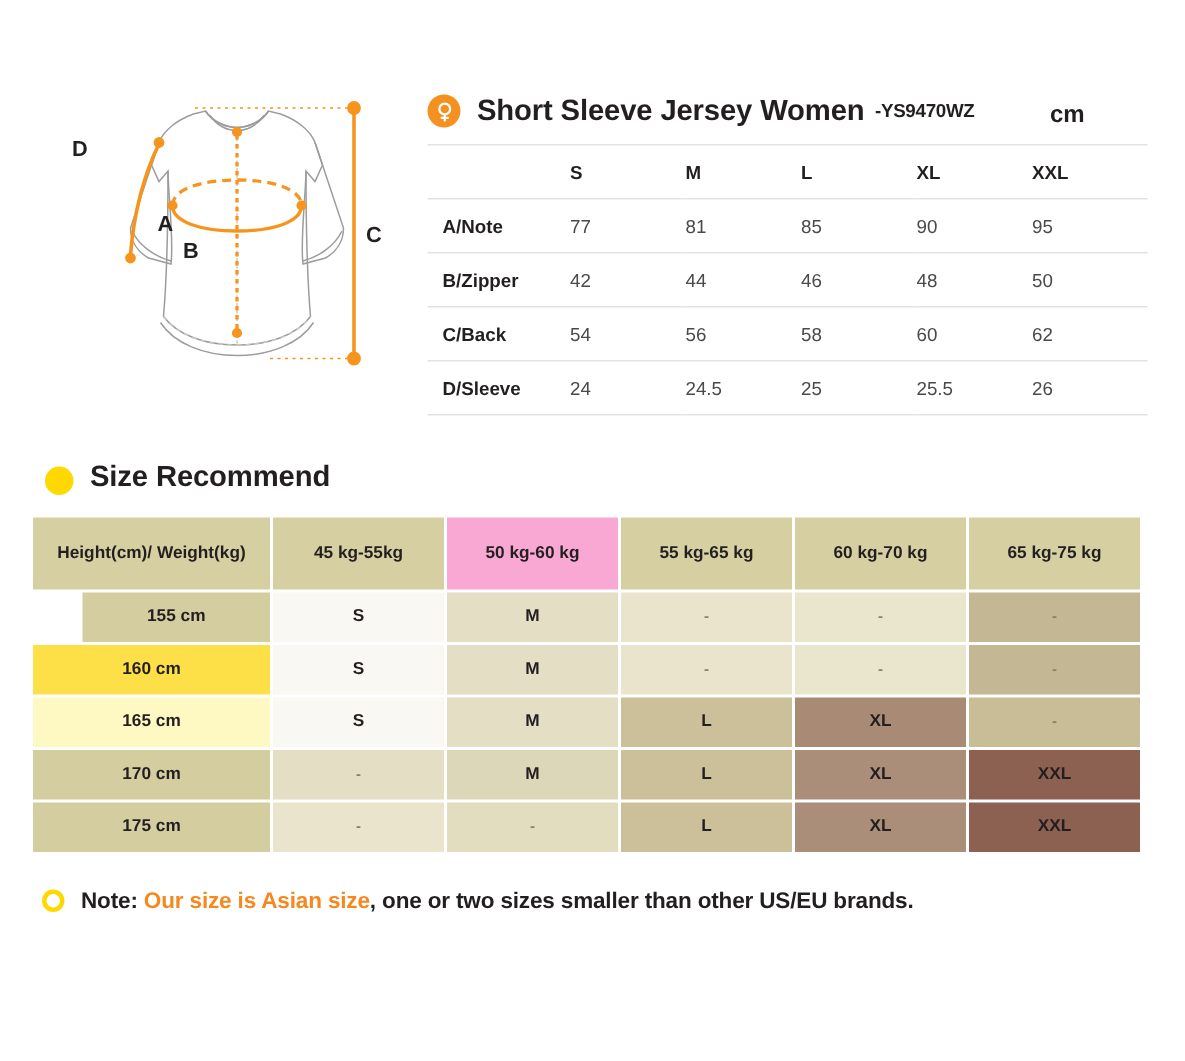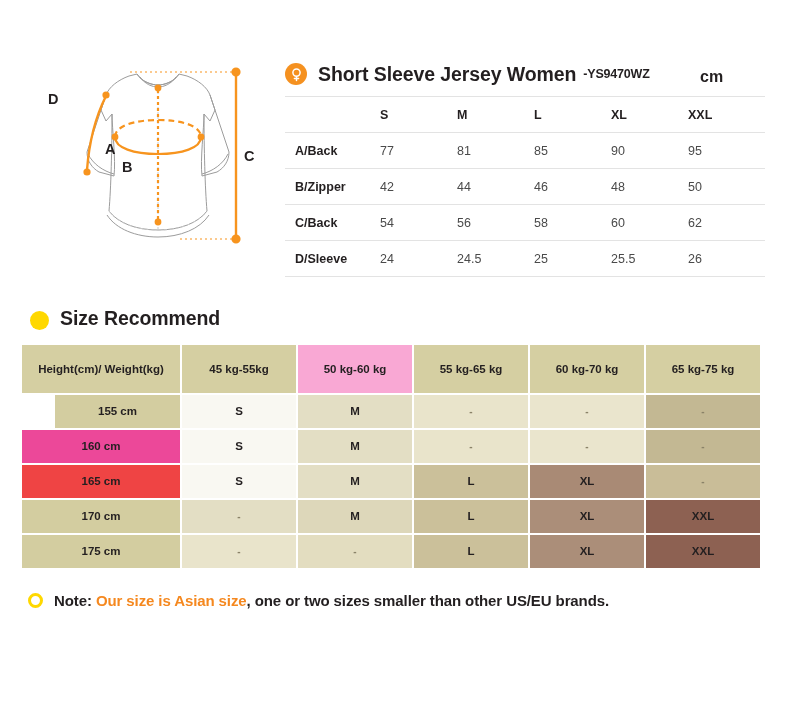--- a/index.html
+++ b/index.html
@@ -162,21 +162,21 @@
       <tbody>
         <tr class="head">
           <td class="lbl"></td>
           <td class="val" style="font-weight:bold;color:#231f20;">S</td>
           <td class="val" style="font-weight:bold;color:#231f20;">M</td>
           <td class="val" style="font-weight:bold;color:#231f20;">L</td>
           <td class="val" style="font-weight:bold;color:#231f20;">XL</td>
           <td class="val" style="font-weight:bold;color:#231f20;">XXL</td>
         </tr>
         <tr>
-          <td class="lbl">A/Back</td>
+          <td class="lbl">A/Note</td>
           <td class="val">77</td>
           <td class="val">81</td>
           <td class="val">85</td>
           <td class="val">90</td>
           <td class="val">95</td>
         </tr>
         <tr>
           <td class="lbl">B/Zipper</td>
           <td class="val">42</td>
           <td class="val">44</td>
@@ -219,28 +219,28 @@
   <div class="cell hdr" style="background:#d5cfa2;">60 kg-70 kg</div>
   <div class="cell hdr" style="background:#d5cfa2;">65 kg-75 kg</div>
 
   <div class="cell rowlbl" style="background:#d3cda0;margin-left:33px;">155 cm</div>
   <div class="cell" style="background:#f9f8f2;">S</div>
   <div class="cell" style="background:#e3dec4;">M</div>
   <div class="cell dash" style="background:#e9e4cb;">-</div>
   <div class="cell dash" style="background:#eae5cd;">-</div>
   <div class="cell dash" style="background:#c3b893;">-</div>
 
-  <div class="cell rowlbl" style="background:#ec4899;">160 cm</div>
+  <div class="cell rowlbl" style="background:#fde047;">160 cm</div>
   <div class="cell" style="background:#f9f8f2;">S</div>
   <div class="cell" style="background:#e3dec4;">M</div>
   <div class="cell dash" style="background:#e9e4cb;">-</div>
   <div class="cell dash" style="background:#eae5cd;">-</div>
   <div class="cell dash" style="background:#c3b893;">-</div>
 
-  <div class="cell rowlbl" style="background:#ef4444;">165 cm</div>
+  <div class="cell rowlbl" style="background:#fef9c3;">165 cm</div>
   <div class="cell" style="background:#f9f8f2;">S</div>
   <div class="cell" style="background:#e3dec4;">M</div>
   <div class="cell" style="background:#cbc09a;">L</div>
   <div class="cell" style="background:#a98a75;">XL</div>
   <div class="cell dash" style="background:#c9bd98;">-</div>
 
   <div class="cell rowlbl" style="background:#d3cda0;">170 cm</div>
   <div class="cell dash" style="background:#e3dec4;">-</div>
   <div class="cell" style="background:#ddd7ba;">M</div>
   <div class="cell" style="background:#cbc09a;">L</div>

